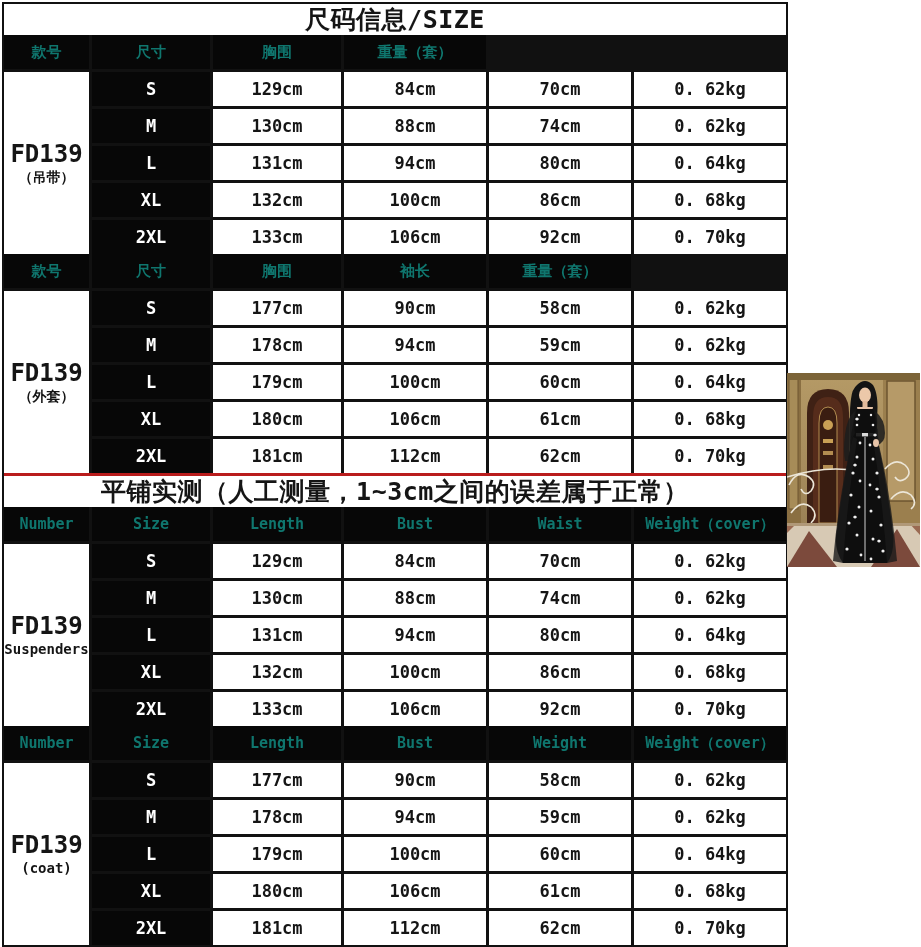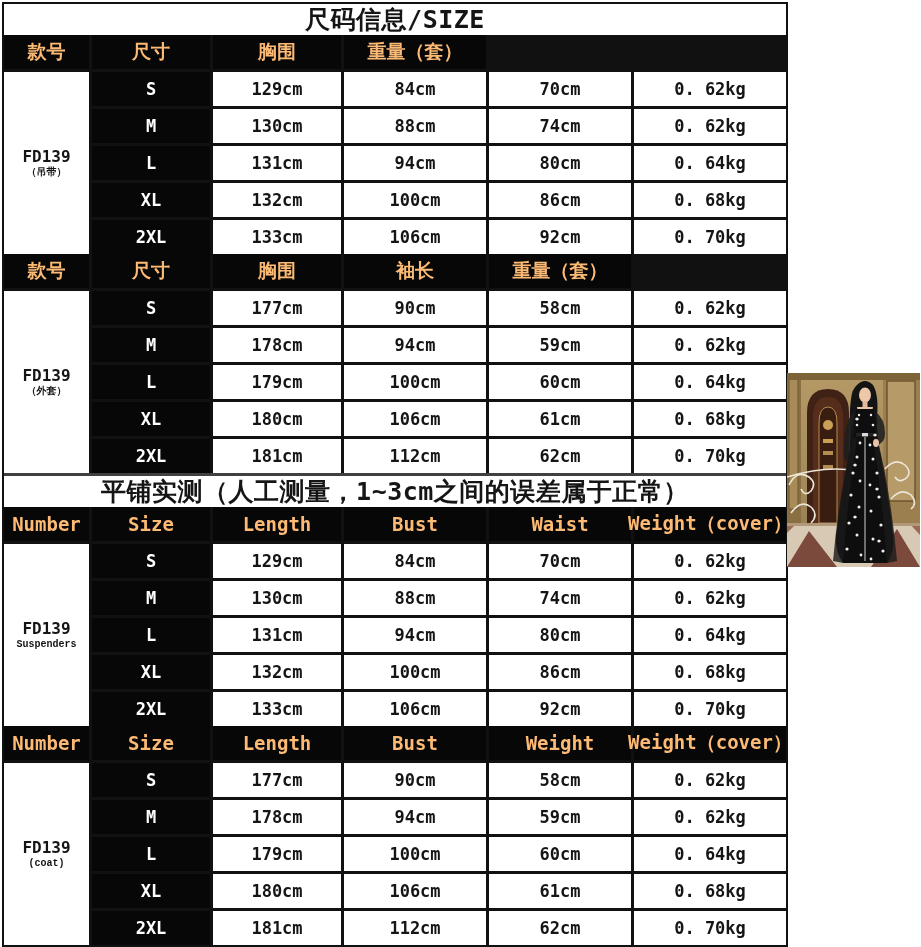--- a/index.html
+++ b/index.html
@@ -17,46 +17,46 @@
     position: absolute; left: 2px; top: 2px;
     width: 786px;
     border: 2px solid #111;
     background: #111;
   }
   .title {
     height: 31px; background: #fff;
     display: flex; align-items: center; justify-content: center;
     font-size: 25px; letter-spacing: 0.5px; white-space: nowrap;
   }
-  .title.mid { height: 34px; border-top: 3px solid #404040; }
+  .title.mid { height: 34px; border-top: 3px solid #b91c1c; }
 
   .grid {
     display: grid;
     grid-template-columns: 85px 118px 128px 142px 142px 152px;
     grid-auto-rows: 34px;
     gap: 3px;
     background: #111;
   }
   .hc {
-    background: #070707; color: #fdba74;
+    background: #070707; color: #0f766e;
     display: flex; align-items: center; justify-content: center;
-    font-size: 19px; white-space: nowrap;
+    font-size: 15px; white-space: nowrap;
   }
   .sz {
     background: #070707; color: #fff;
     display: flex; align-items: center; justify-content: center;
     font-size: 17px;
   }
   .model {
     background: #fff; grid-row: span 5; grid-column: 1;
     display: flex; flex-direction: column; align-items: center; justify-content: center;
     line-height: 1.25;
   }
-  .m1 { font-size: 16px; }
-  .m2 { font-size: 10px; white-space: nowrap; font-family: Liberation Mono, monospace; }
+  .m1 { font-size: 24px; }
+  .m2 { font-size: 14px; white-space: nowrap; }
   .dc {
     background: #fff; color: #151515;
     display: flex; align-items: center; justify-content: center;
     font-size: 17px; white-space: nowrap;
   }
 
   
   .photo {
     position: absolute; left: 787px; top: 373px;
     width: 133px; height: 194px; overflow: hidden;

